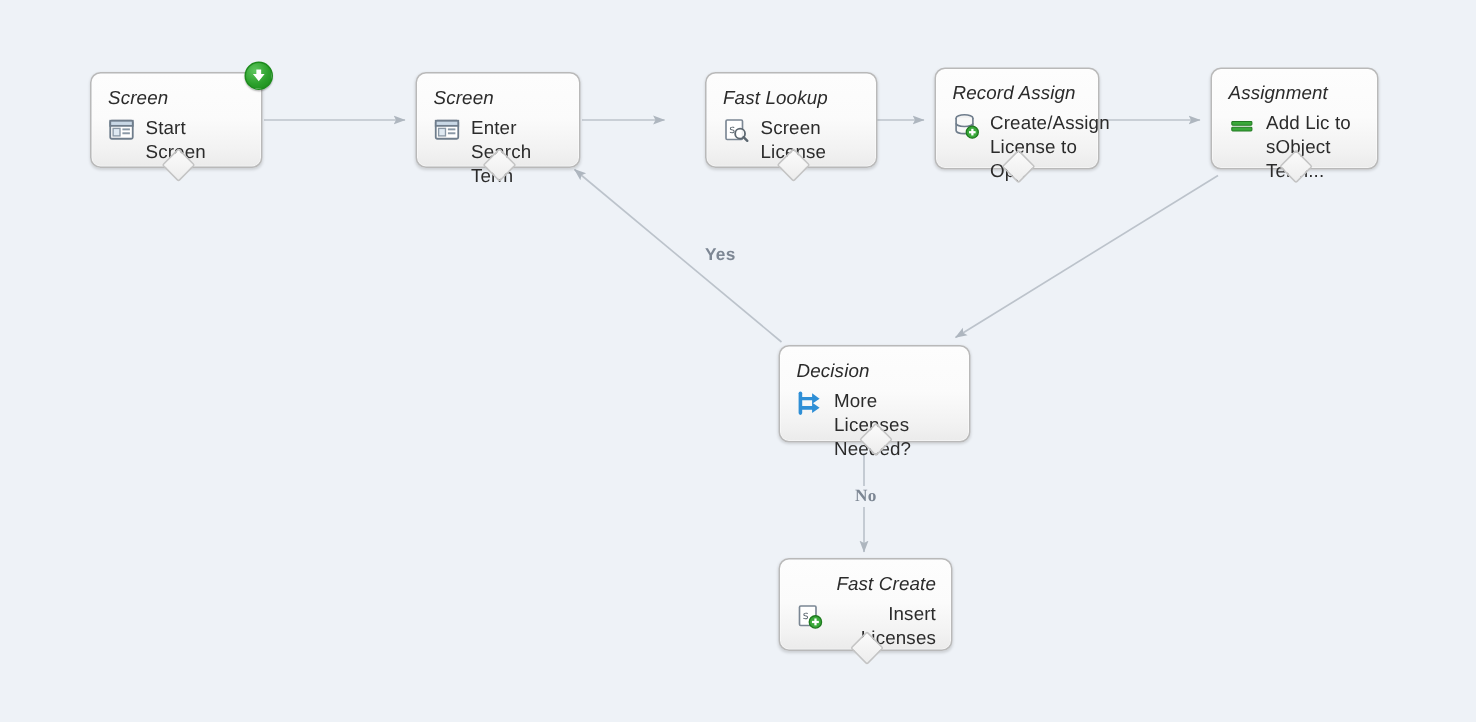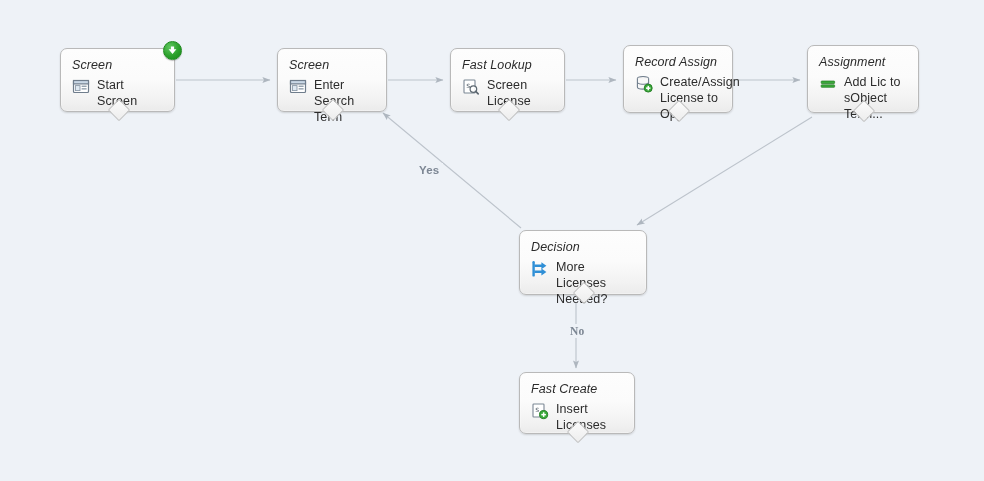--- a/index.html
+++ b/index.html
@@ -122,21 +122,21 @@
 
     <line x1="734" y1="80" x2="800" y2="80" stroke="#bcc3cb" stroke-width="1.1" marker-end="url(#arrow)"></line>
 
     <line x1="812" y1="117" x2="637" y2="225" stroke="#bcc3cb" stroke-width="1.1" marker-end="url(#arrow)"></line>
 
     <line x1="521" y1="228" x2="383" y2="113" stroke="#bcc3cb" stroke-width="1.1" marker-end="url(#arrow)"></line>
 
     <line x1="576" y1="302" x2="576" y2="368" stroke="#bcc3cb" stroke-width="1.1" marker-end="url(#arrow)"></line>
   </svg>
 
-  <div class="edge-label" style="left:415px; top:163px;">Yes</div>
+  <div class="edge-label" style="left:466px; top:163px;">Yes</div>
   <div class="edge-label" style="left:566px; top:324px;font-family:Liberation Serif, serif;">No</div>
 
   <div class="node" style="left:60px; top:48px; width:115px; height:64px;">
     <div class="node-title">Screen</div>
     <div class="node-body">
       <span class="node-icon">
         <svg width="18" height="18" viewBox="0 0 18 18" xmlns="http://www.w3.org/2000/svg">
           <rect x="1.5" y="2.5" width="15" height="12" rx="1" fill="#ffffff" stroke="#6f7d8c" stroke-width="1.2"></rect>
           <rect x="1.5" y="2.5" width="15" height="3.4" fill="#c9d8e6" stroke="#6f7d8c" stroke-width="1.2"></rect>
           <rect x="3.4" y="7.6" width="4.6" height="5" fill="#dfe9f2" stroke="#8a98a6" stroke-width="0.9"></rect>
@@ -165,21 +165,21 @@
           <rect x="9.6" y="7.6" width="5" height="1.3" fill="#8a98a6"></rect>
           <rect x="9.6" y="10.2" width="5" height="1.3" fill="#8a98a6"></rect>
         </svg>
       </span>
       <span class="node-label">Enter Search
 Term</span>
     </div>
     <span class="handle"></span>
   </div>
 
-  <div class="node" style="left:450px; top:48px; width:115px; height:64px;">
+  <div class="node" style="left:470px; top:48px; width:115px; height:64px;">
     <div class="node-title">Fast Lookup</div>
     <div class="node-body">
       <span class="node-icon">
         <svg width="18" height="18" viewBox="0 0 18 18" xmlns="http://www.w3.org/2000/svg">
           <rect x="2" y="2" width="11" height="13" rx="0.8" fill="#ffffff" stroke="#7b8794" stroke-width="1.1"></rect>
           <text x="4.2" y="10.4" font-family="DejaVu Sans, sans-serif" font-size="7.5" fill="#5c6770">s</text>
           <circle cx="11.4" cy="11.1" r="3.3" fill="#ffffff" fill-opacity="0.85" stroke="#5c6770" stroke-width="1.2"></circle>
           <line x1="13.7" y1="13.4" x2="16.2" y2="15.9" stroke="#5c6770" stroke-width="1.6" stroke-linecap="round"></line>
         </svg>
       </span>
@@ -232,21 +232,21 @@
           <path d="M3.4 4.6 L10.4 4.6 L10.4 2.2 L15.4 5.8 L10.4 9.2 L10.4 6.9 L3.4 6.9 Z" fill="#2f8fd6"></path>
           <path d="M3.4 10.6 L10.4 10.6 L10.4 8.4 L15.4 11.9 L10.4 15.4 L10.4 13.1 L3.4 13.1 Z" fill="#2f8fd6"></path>
         </svg>
       </span>
       <span class="node-label">More Licenses
 Needed?</span>
     </div>
     <span class="handle"></span>
   </div>
 
-  <div class="node" style="left:519px; top:372px; width:116px; height:62px;">
+  <div class="node" style="left:519px; top:372px; width:116px; height:62px;text-align:right;">
     <div class="node-title">Fast Create</div>
     <div class="node-body">
       <span class="node-icon">
         <svg width="18" height="18" viewBox="0 0 18 18" xmlns="http://www.w3.org/2000/svg">
           <rect x="2" y="2" width="11" height="13" rx="0.8" fill="#ffffff" stroke="#7b8794" stroke-width="1.1"></rect>
           <text x="4.2" y="10.4" font-family="DejaVu Sans, sans-serif" font-size="7.5" fill="#5c6770">s</text>
           <circle cx="12.6" cy="12.6" r="4.1" fill="#3aa93a" stroke="#1f7a1f" stroke-width="0.9"></circle>
           <rect x="11.9" y="10.3" width="1.5" height="4.6" fill="#ffffff"></rect>
           <rect x="10.3" y="11.9" width="4.6" height="1.5" fill="#ffffff"></rect>
         </svg>

